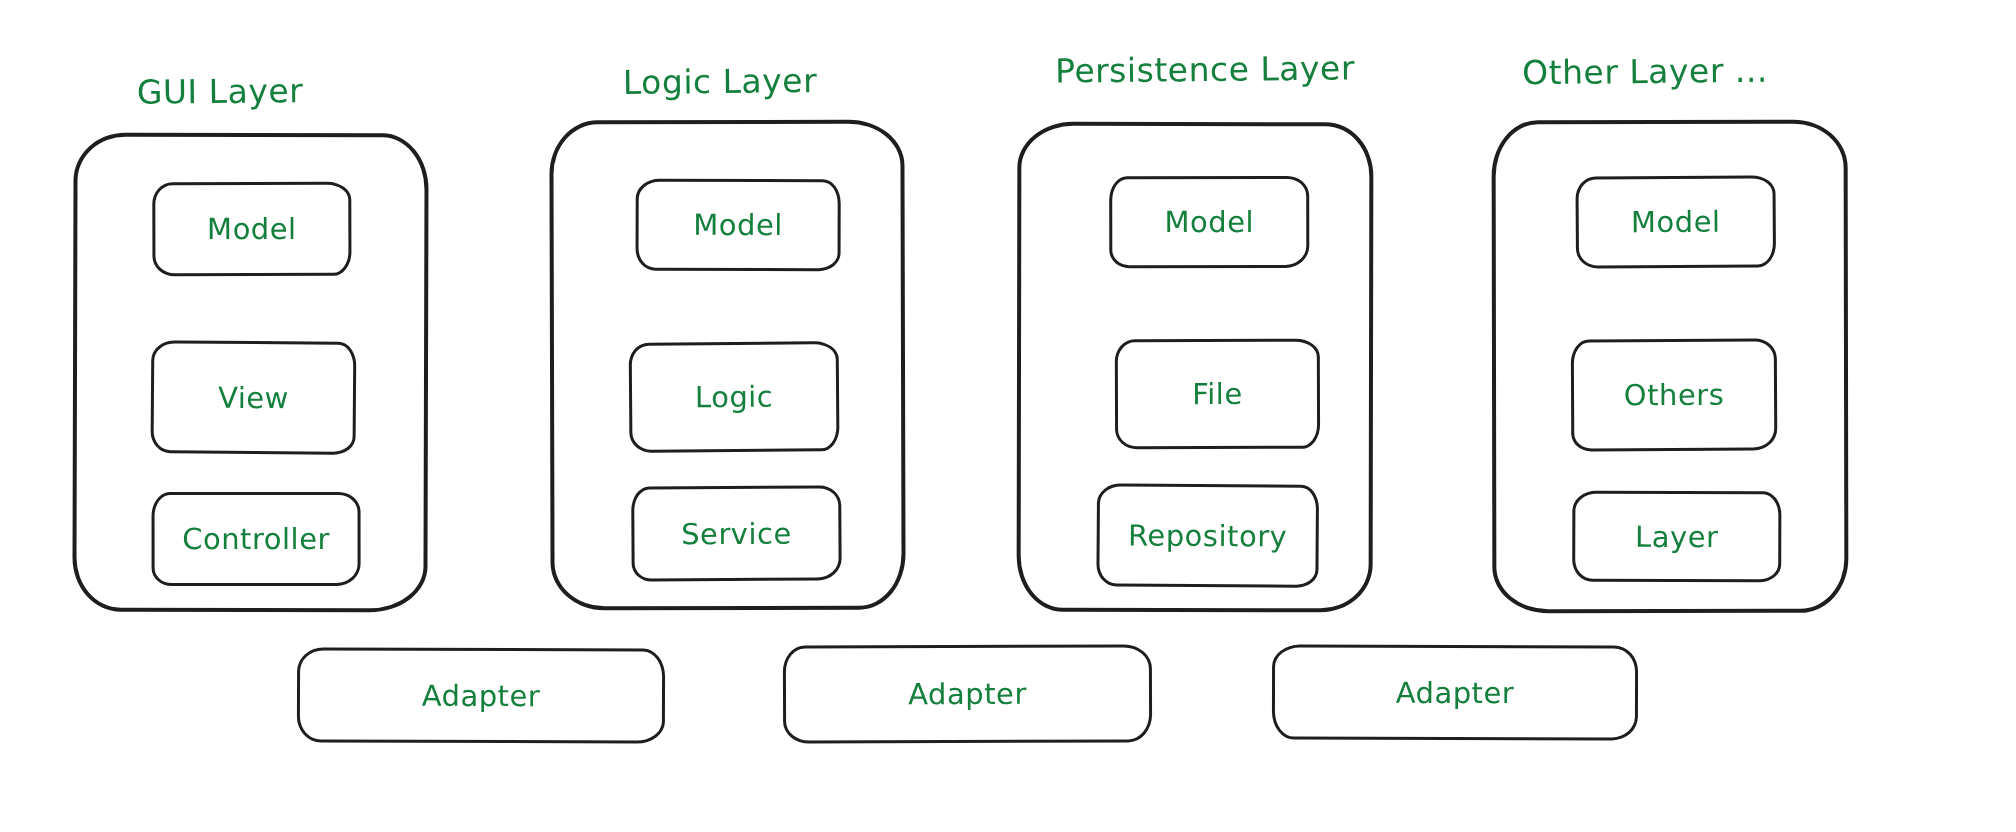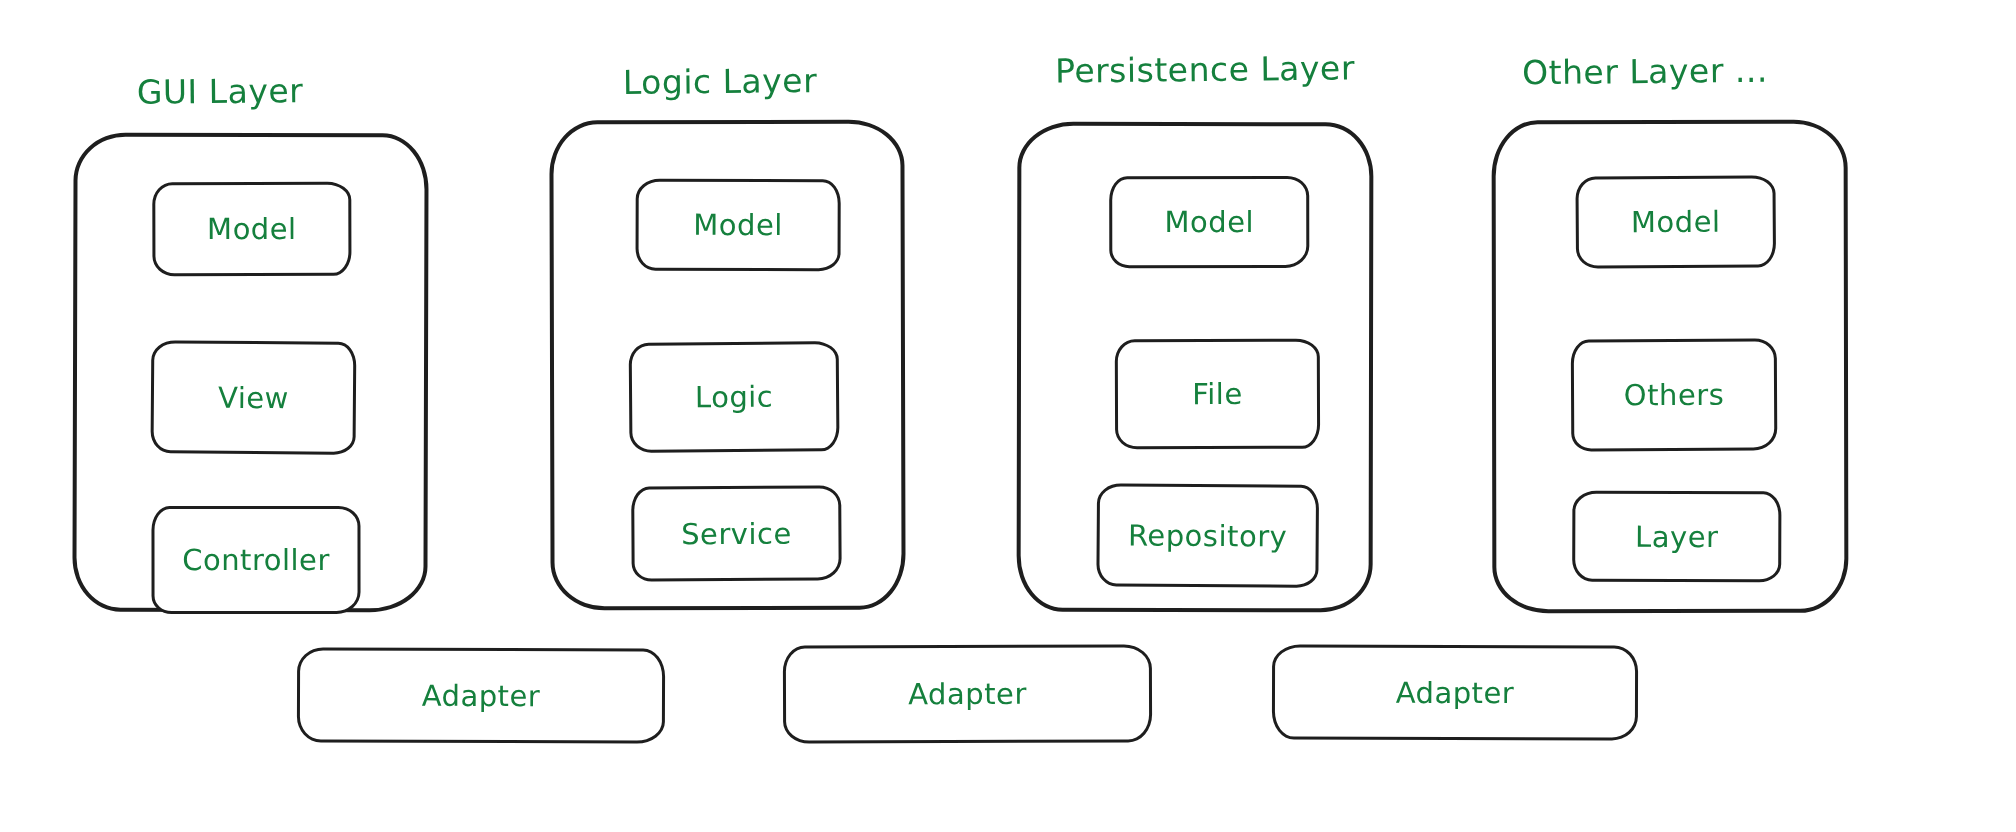--- a/index.html
+++ b/index.html
@@ -57,21 +57,21 @@
   .t3 { left: 1030px; top: 50px; width: 350px; }
   .t4 { left: 1500px; top: 52px; width: 290px; }
 
   
   .b-r1 { border-radius: 20px 24px 18px 22px / 22px 18px 24px 20px; transform: rotate(-0.3deg); }
   .b-r2 { border-radius: 24px 18px 22px 20px / 20px 24px 18px 22px; transform: rotate(0.3deg); }
   .b-r3 { border-radius: 18px 22px 24px 20px / 24px 20px 22px 18px; transform: rotate(-0.2deg); }
 
   .c1 .bx1 { left: 75px; top: 45px;  width: 199px; height: 94px; }
   .c1 .bx2 { left: 74px; top: 204px; width: 205px; height: 113px; }
-  .c1 .bx3 { left: 75px; top: 369px; width: 209px; height: 108px; }
+  .c1 .bx3 { left: 75px; top: 355px; width: 209px; height: 94px; }
 
   .c2 .bx1 { left: 82px; top: 55px;  width: 205px; height: 92px; }
   .c2 .bx2 { left: 75px; top: 218px; width: 210px; height: 110px; }
   .c2 .bx3 { left: 77px; top: 362px; width: 210px; height: 95px; }
 
   .c3 .bx1 { left: 88px; top: 50px;  width: 200px; height: 92px; }
   .c3 .bx2 { left: 78px; top: 213px; width: 205px; height: 110px; margin-left: 16px; }
   .c3 .bx3 { left: 76px; top: 358px; width: 222px; height: 103px; }
 
   .c4 .bx1 { left: 80px; top: 52px;  width: 200px; height: 92px; }

